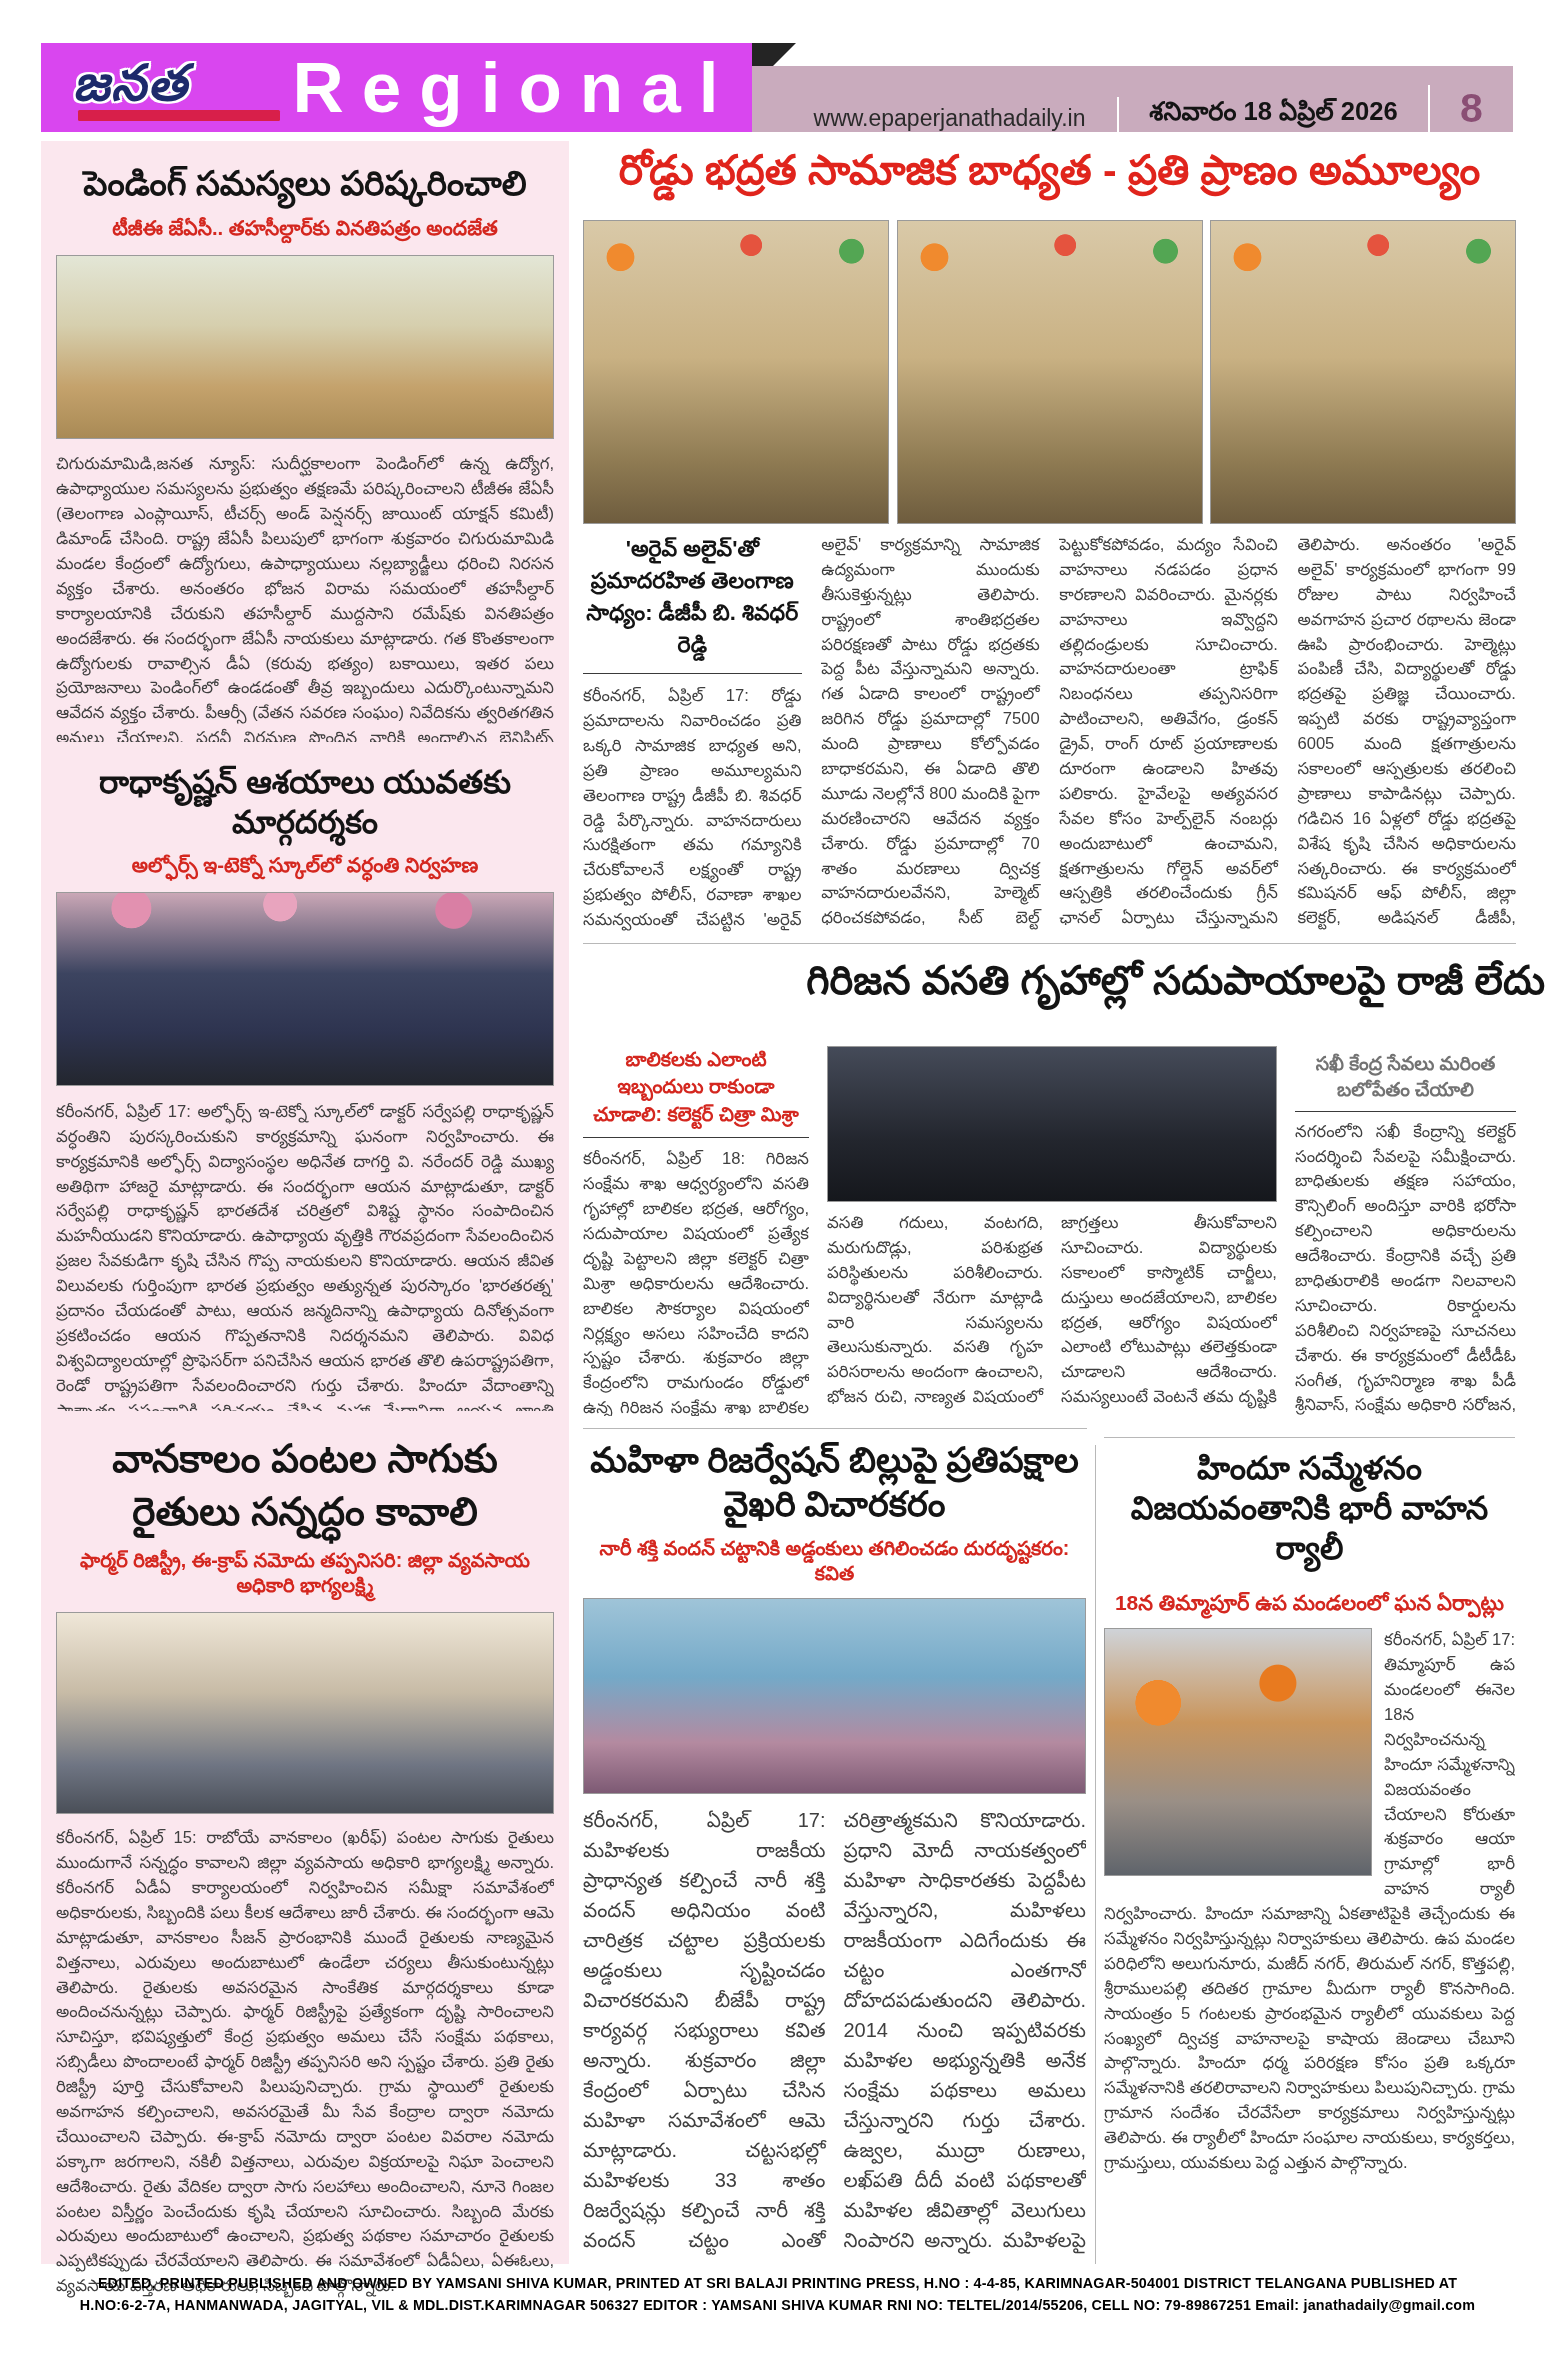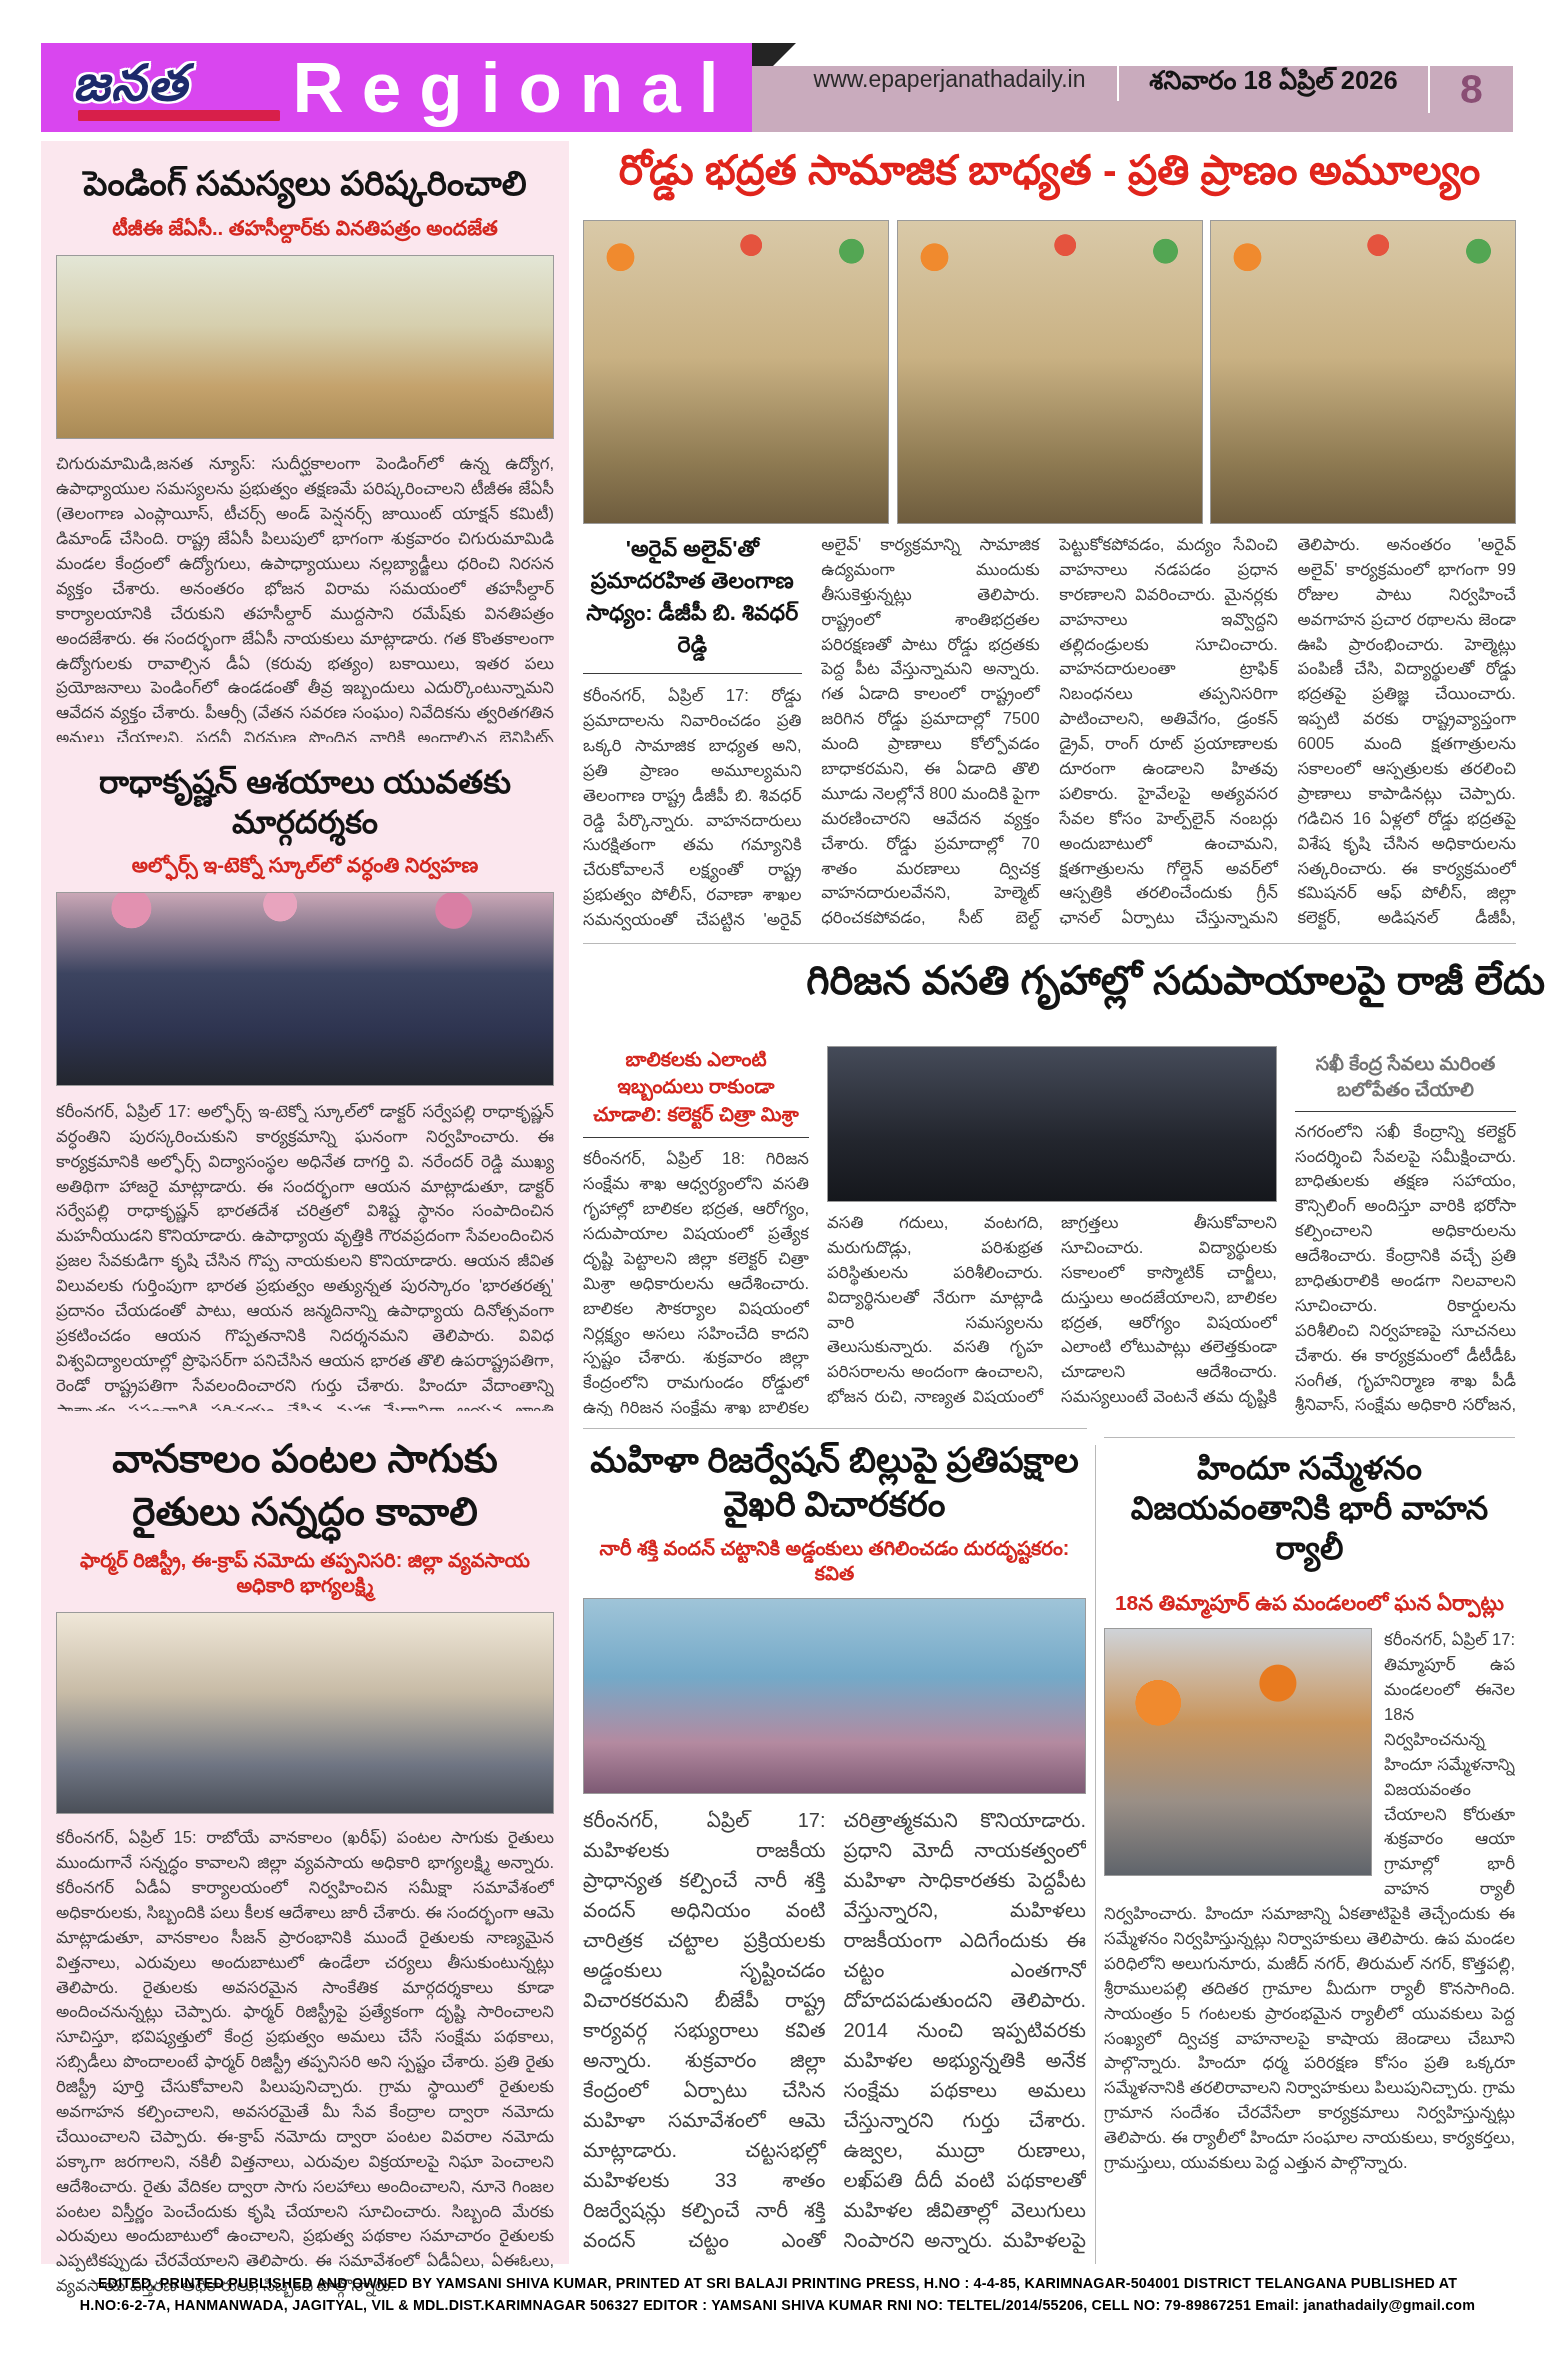--- a/index.html
+++ b/index.html
@@ -11,21 +11,21 @@
   .mast-left{position:absolute;left:0;top:0;width:711px;height:89px;background:#d946ef;}
   .logo{position:absolute;left:32px;top:10.5px;width:226px;height:69px;}
   .logo-text{font-size:50px;font-weight:bold;font-style:italic;color:#1d2a6b;letter-spacing:1.5px;
     text-shadow:-2.3px -2.3px 0 #fff,2.3px -2.3px 0 #fff,-2.3px 2.3px 0 #fff,2.3px 2.3px 0 #fff,0 -2.3px 0 #fff,0 2.3px 0 #fff,-2.3px 0 0 #fff,2.3px 0 0 #fff;}
   .logo-ribbon{position:absolute;left:4.5px;top:56px;width:202px;height:11.3px;background:#d81f4a;border-radius:1.5px;}
   .section-title{position:absolute;left:248px;top:1.5px;width:451px;height:86px;line-height:86px;
     font-size:71px;font-weight:bold;color:#ffffff;letter-spacing:18px;text-align:center;}
   .mast-notch{position:absolute;left:711px;top:0;width:0;height:0;
     border-left:44px solid #242424;border-bottom:44px solid transparent;}
   .mast-strip{position:absolute;left:711px;top:22.6px;width:761px;height:66px;background:#c9abbd;
-    display:flex;align-items:flex-start;}
+    display:flex;align-items:flex-end;}
   .strip-cell{display:flex;align-items:center;justify-content:center;}
   .cell-url{flex:0 0 335px;font-size:23px;color:#2a2a2a;border-left:30px solid transparent;}
   .cell-date{flex:1 1 auto;font-size:25.6px;font-weight:bold;color:#141414;border-left:2.3px solid #ffffff;}
   .cell-page{flex:0 0 83px;font-size:41px;font-weight:bold;color:#8a4e74;border-left:2.3px solid #ffffff;}
 
   
   .hl-black{font-weight:bold;color:#141414;text-align:center;line-height:1.25;}
   .sub-red{font-weight:bold;color:#d4271f;text-align:center;line-height:1.3;}
   .body-txt{font-size:16.6px;line-height:1.5;color:#3f3f3f;text-align:justify;overflow:hidden;}
   .ph{background:#ccc;border:0.8px solid #9a9a9a;box-sizing:border-box;}

